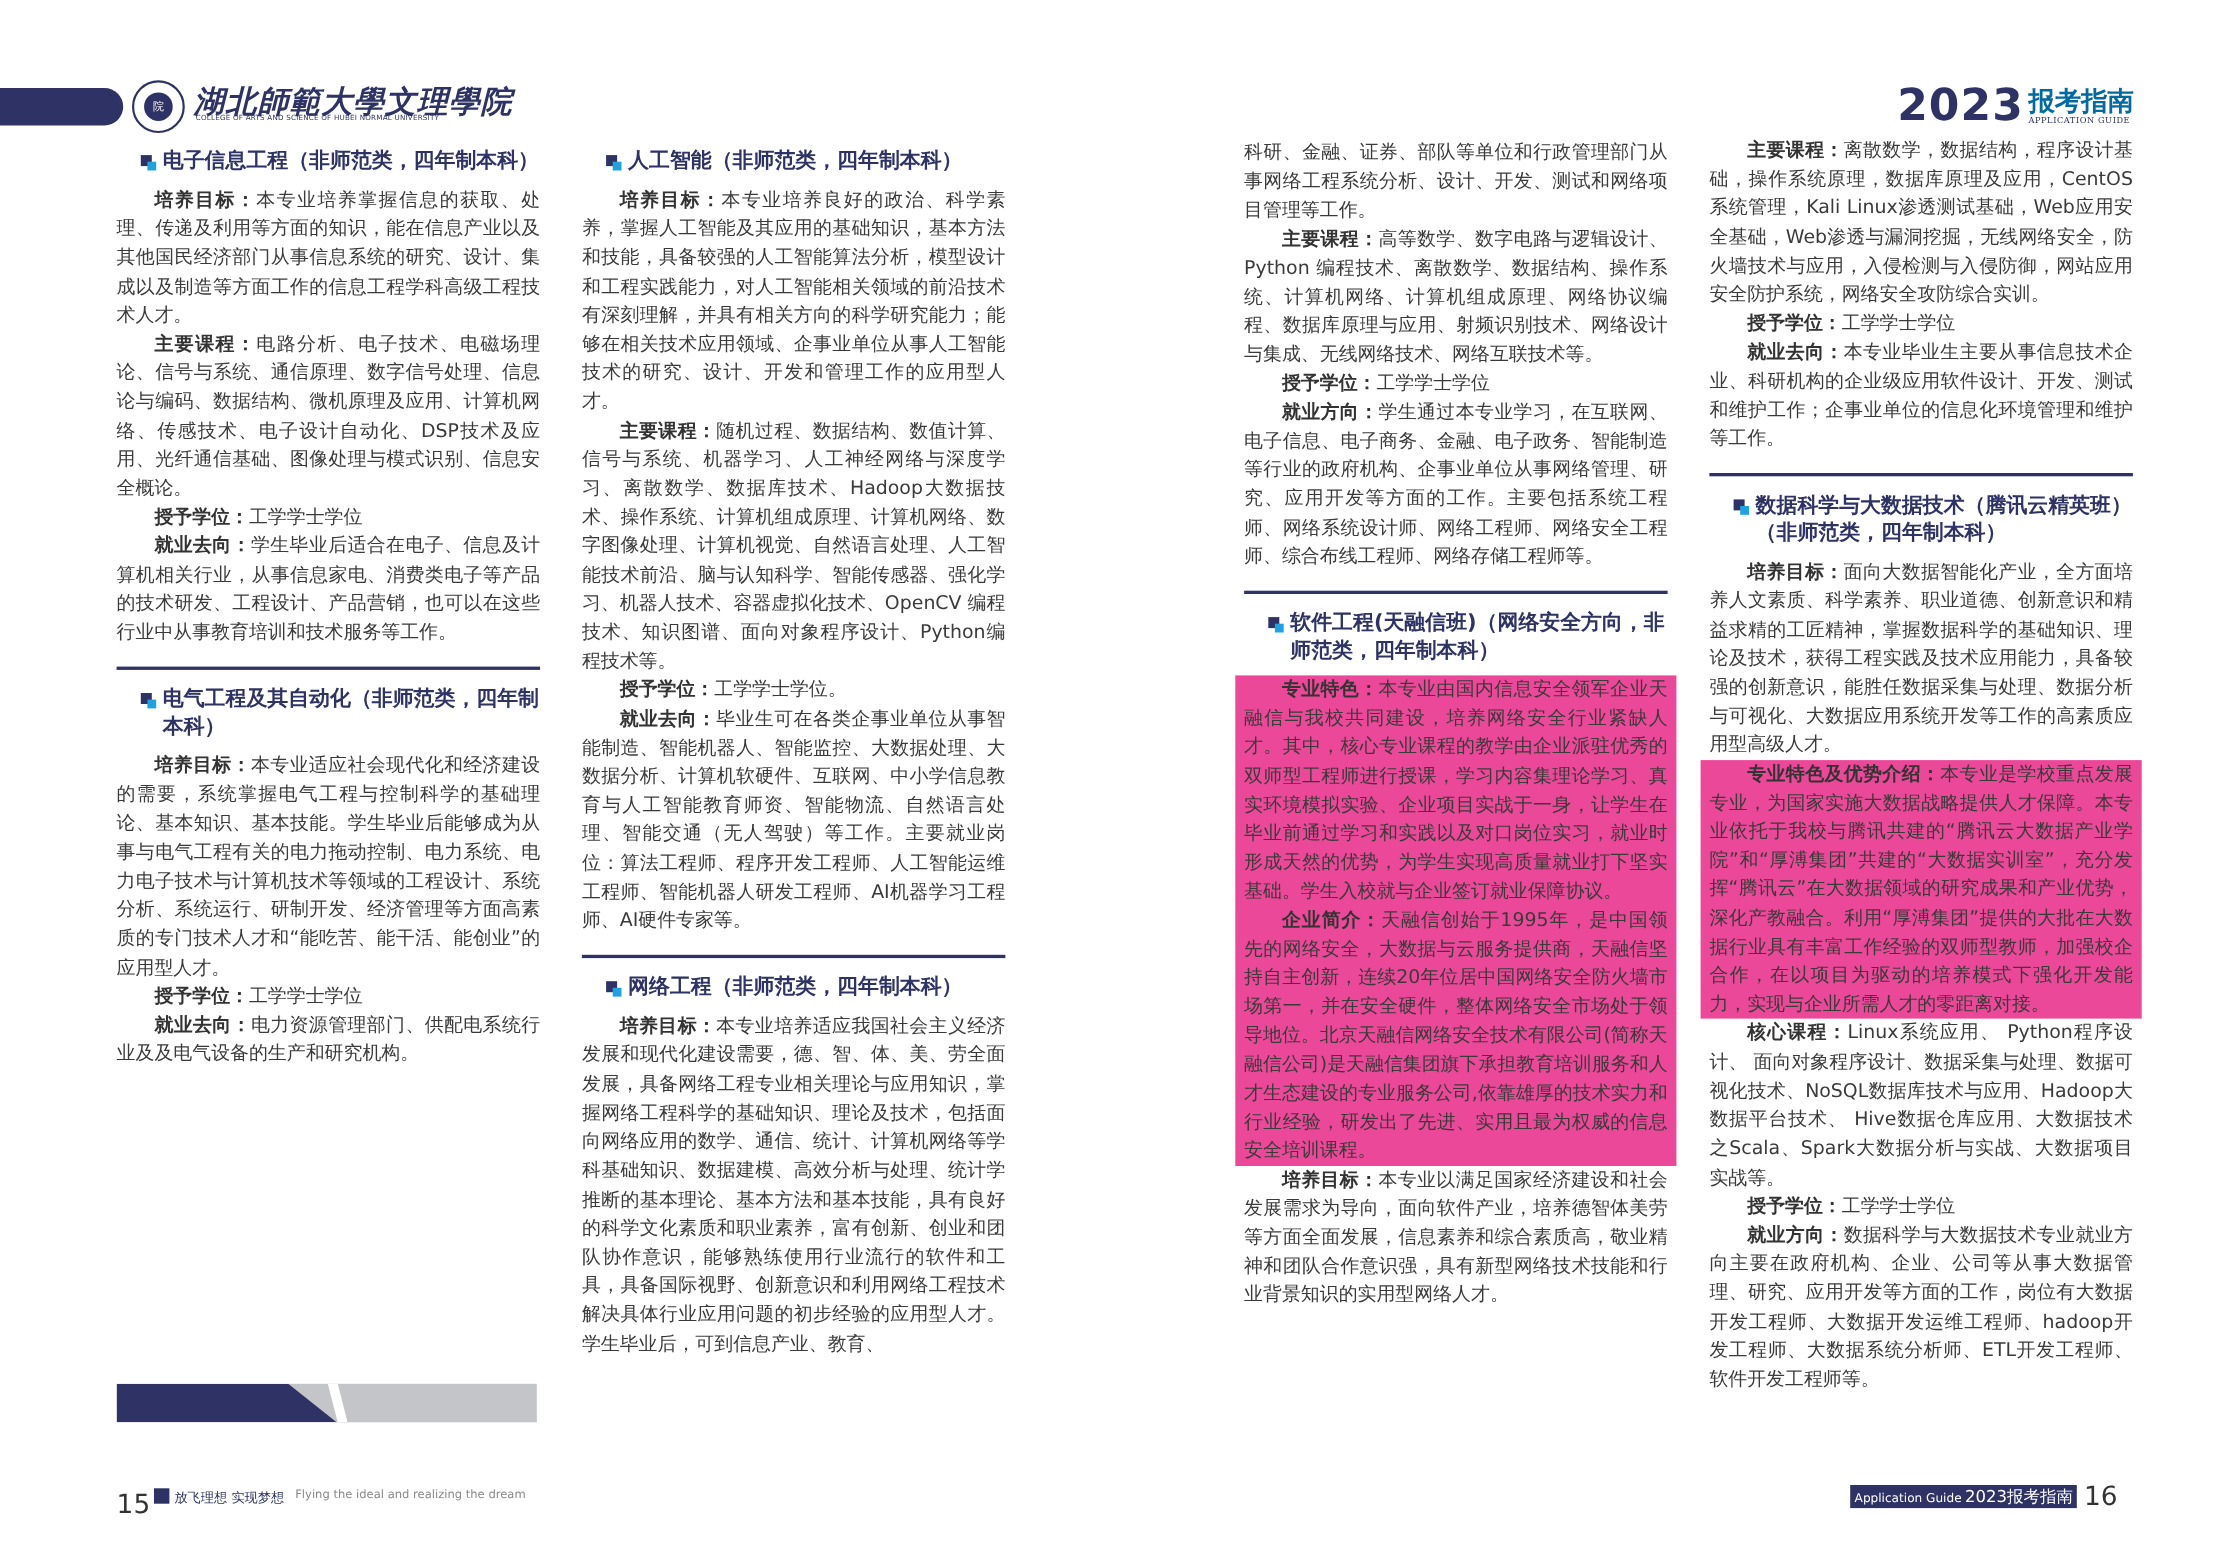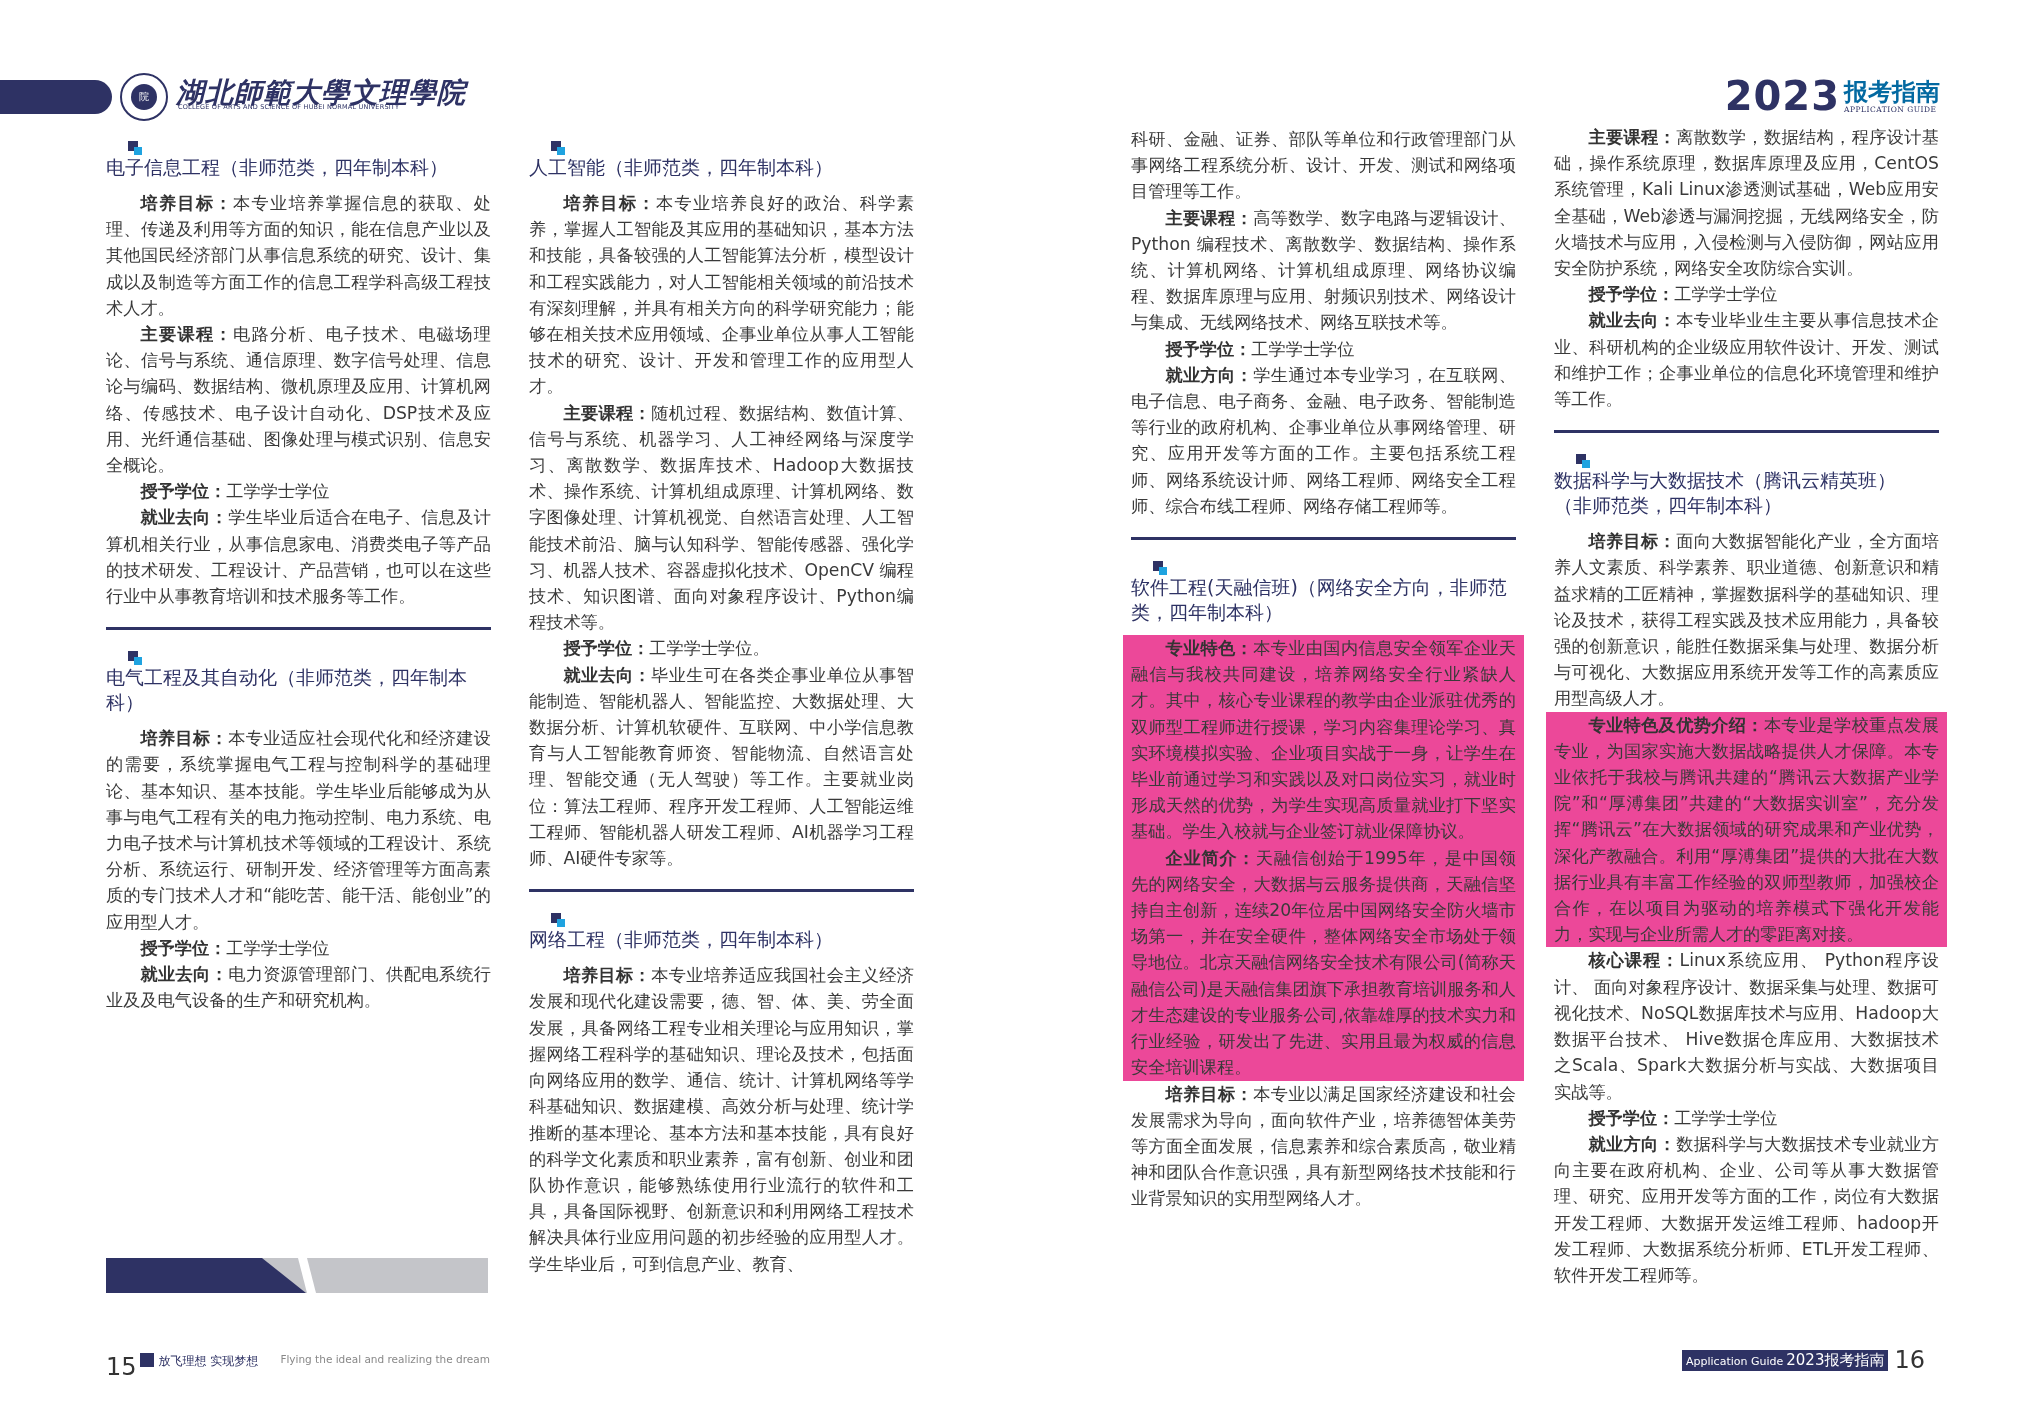--- a/index.html
+++ b/index.html
@@ -40,22 +40,22 @@
   .brand-cn { font-size:24px; font-weight:bold; color:#0369a1; line-height:26px; }
   .brand-en { font-size:7.5px; color:#2e3264; font-family:"DejaVu Serif", serif; letter-spacing:0.5px; }
 
   .col { position:absolute; top:128px; width:385px; font-size:17.2px; line-height:26.2px; }
   .col1 { left:106px; }
   .col2 { left:529px; }
   .col3 { left:1131px; top:126px; }
   .col4 { left:1554px; top:124px; }
 
   .sec-title {
-    color:#2e3264; font-weight:normal; font-size:19px; line-height:25px;
-    display:flex; align-items:flex-start; margin:6px 0 10px 0;flex-direction:column;
+    color:#2e3264; font-weight:bold; font-size:19px; line-height:25px;
+    display:flex; align-items:flex-start; margin:6px 0 10px 0;
   }
   .sec-title .mk { position:relative; width:14px; height:14px; margin:7px 6px 0 22px; flex:none; }
   .sec-title .mk::before { content:""; position:absolute; left:0; top:0; width:10px; height:10px; background:#2e3264; }
   .sec-title .mk::after { content:""; position:absolute; left:6px; top:6px; width:8px; height:8px; background:#1fa3e0; }
   .p { text-indent:2em; text-align:justify; margin:0; }
   .p b { color:#333; font-weight:bold; }
   .rule { height:3px; background:#2e3264; margin:18px 0 14px 0; }
   .hl { background:#ec4899; margin:0 -8px; padding:0 8px; }
 
   .deco {
@@ -67,21 +67,21 @@
     clip-path: polygon(0 0, 78% 0, 100% 100%, 0 100%);
   }
   .deco-white {
     position:absolute; left:150px; top:0; width:60px; height:35px; background:#fff;
     clip-path: polygon(70% 0, 85% 0, 100% 100%, 85% 100%);
   }
 
   .foot-left { position:absolute; left:106px; top:1353px; display:flex; align-items:flex-start; }
   .foot-num { font-size:24px; color:#333; }
   .foot-sq { width:14px; height:14px; background:#2e3264; margin:0 5px 0 3px; }
-  .foot-cn { font-size:12px; color:#2e3264; margin-right:22px; }
+  .foot-cn { font-size:12px; color:#2e3264; margin-right:10px; }
   .foot-en { font-size:10.5px; color:#888; }
 
   .foot-right { position:absolute; right:95px; top:1346px; display:flex; align-items:center; }
   .foot-badge { background:#2e3264; color:#fff; padding:1px 4px; display:flex; align-items:baseline; }
   .foot-badge .en { font-size:11px; margin-right:3px; }
   .foot-badge .cn { font-size:15px; }
   .foot-rnum { font-size:24px; color:#333; margin-left:6px; }
 </style>
 </head>
 <body>

